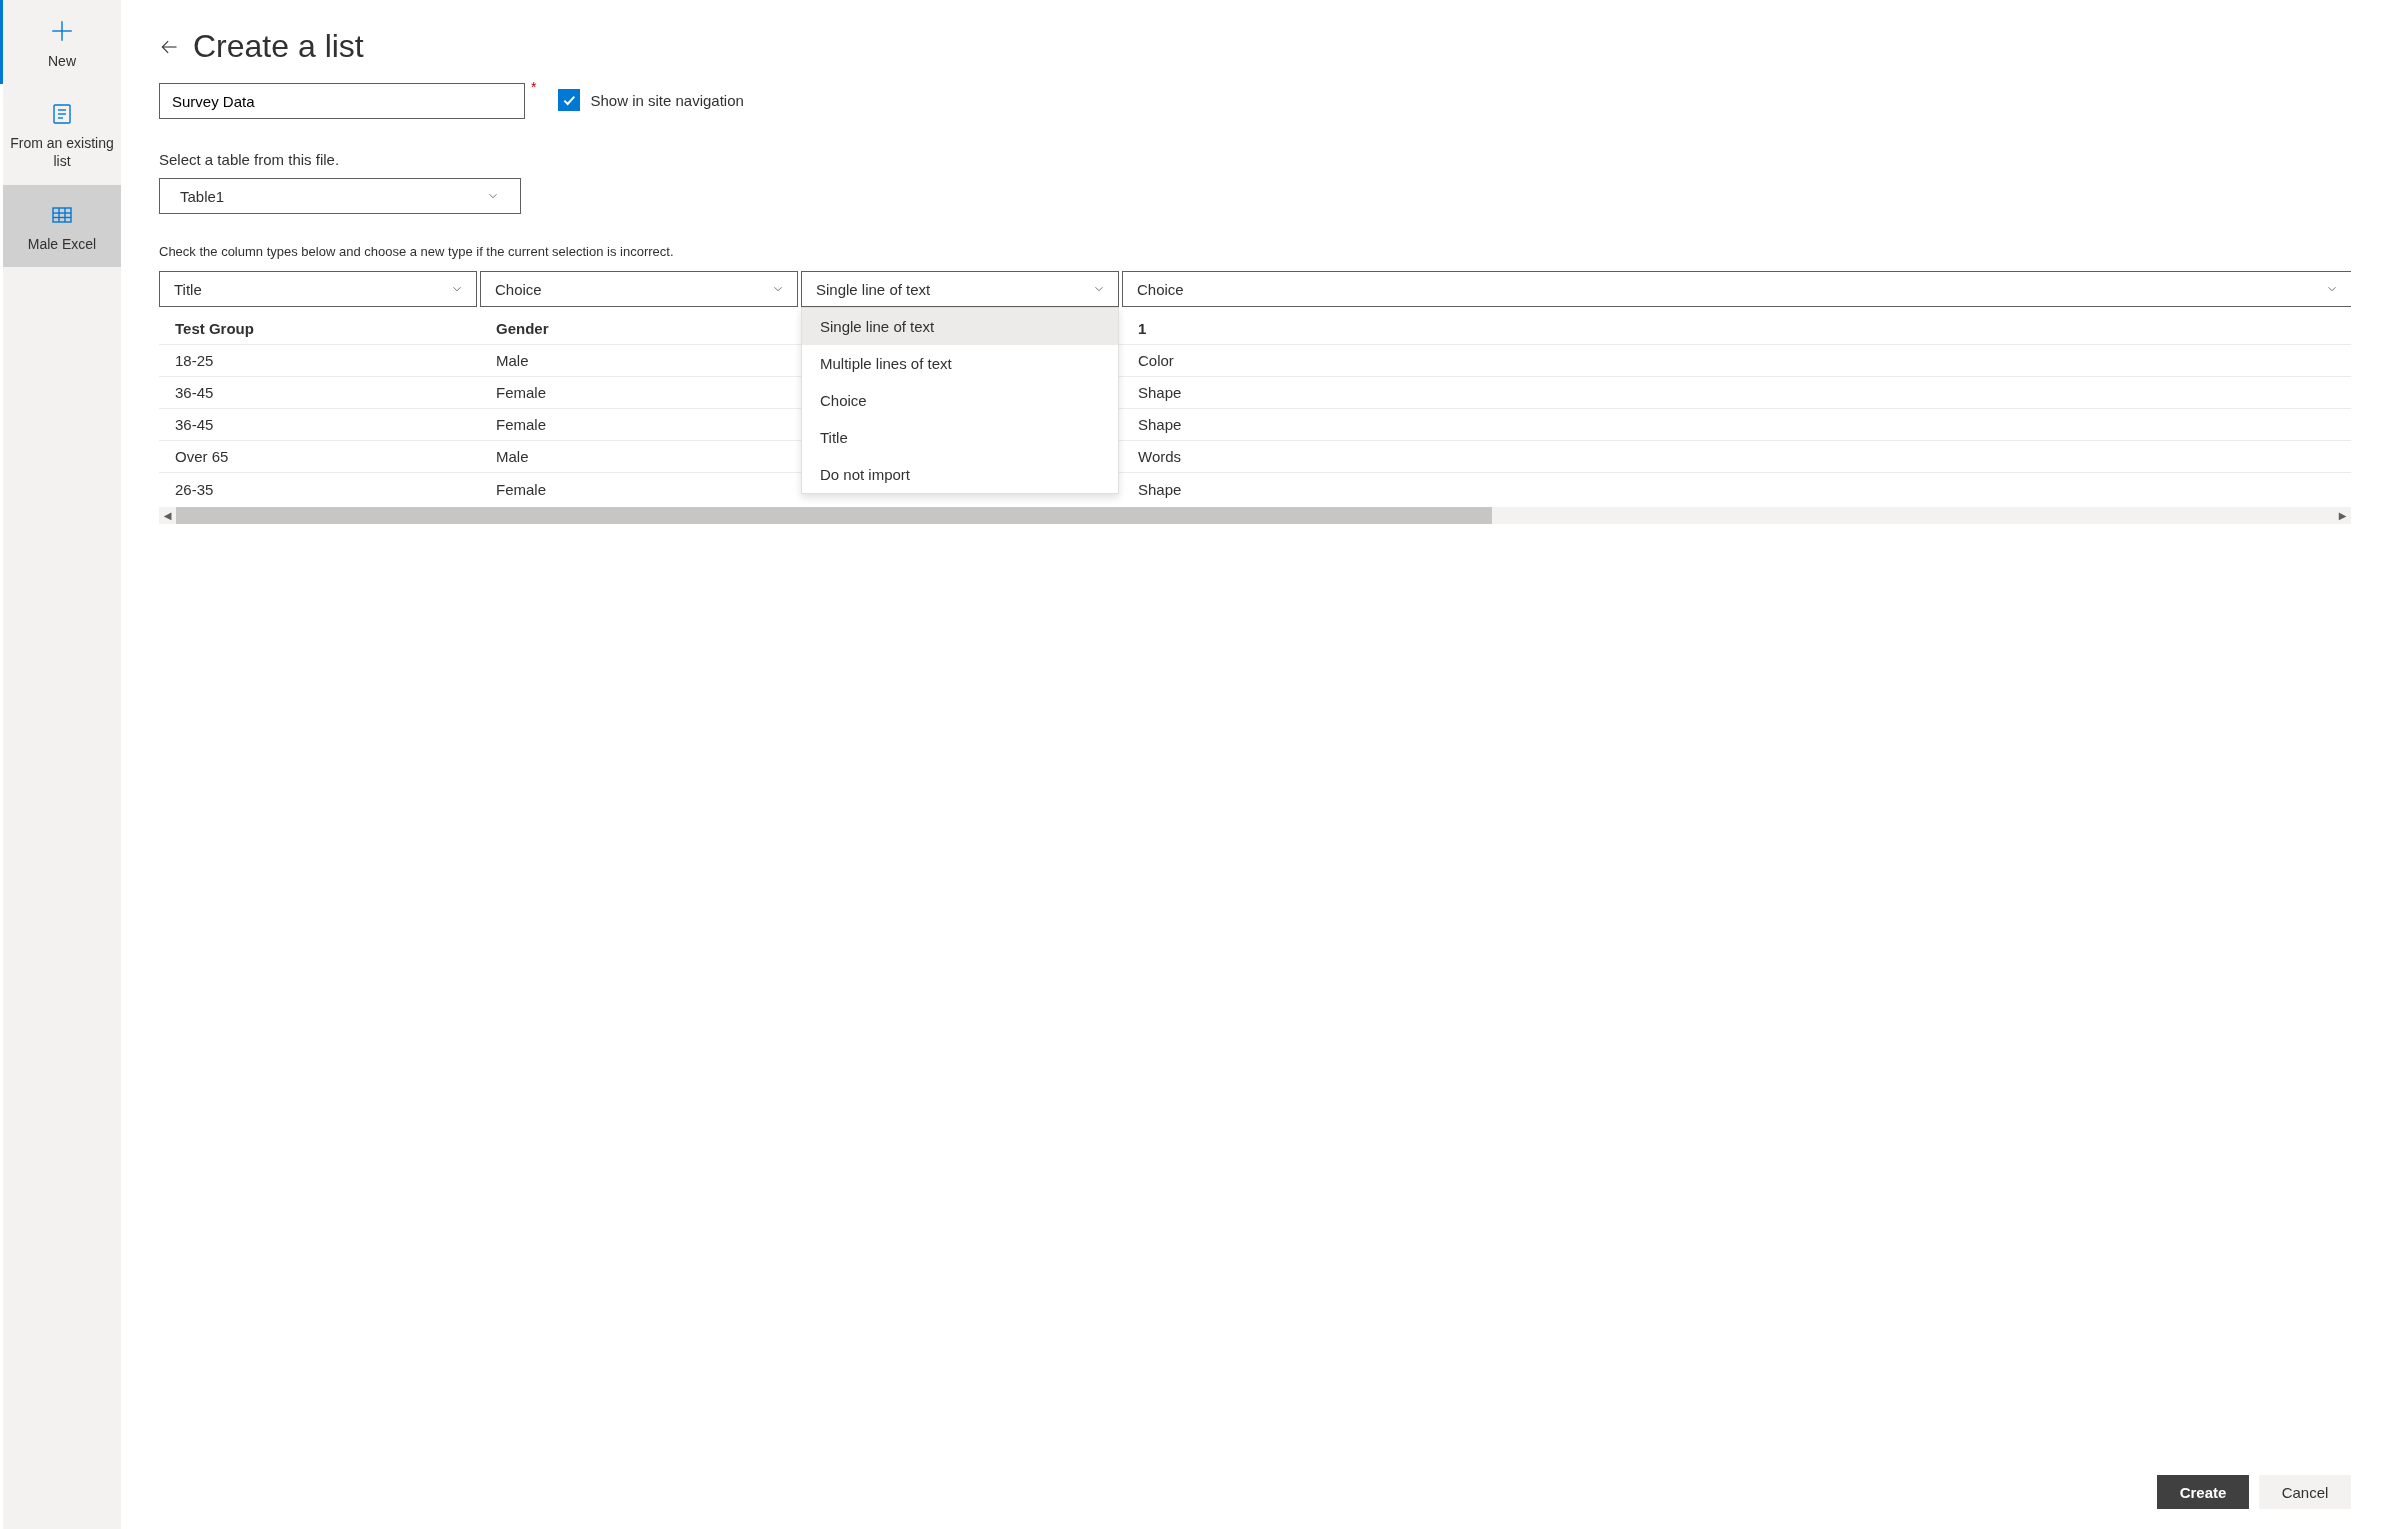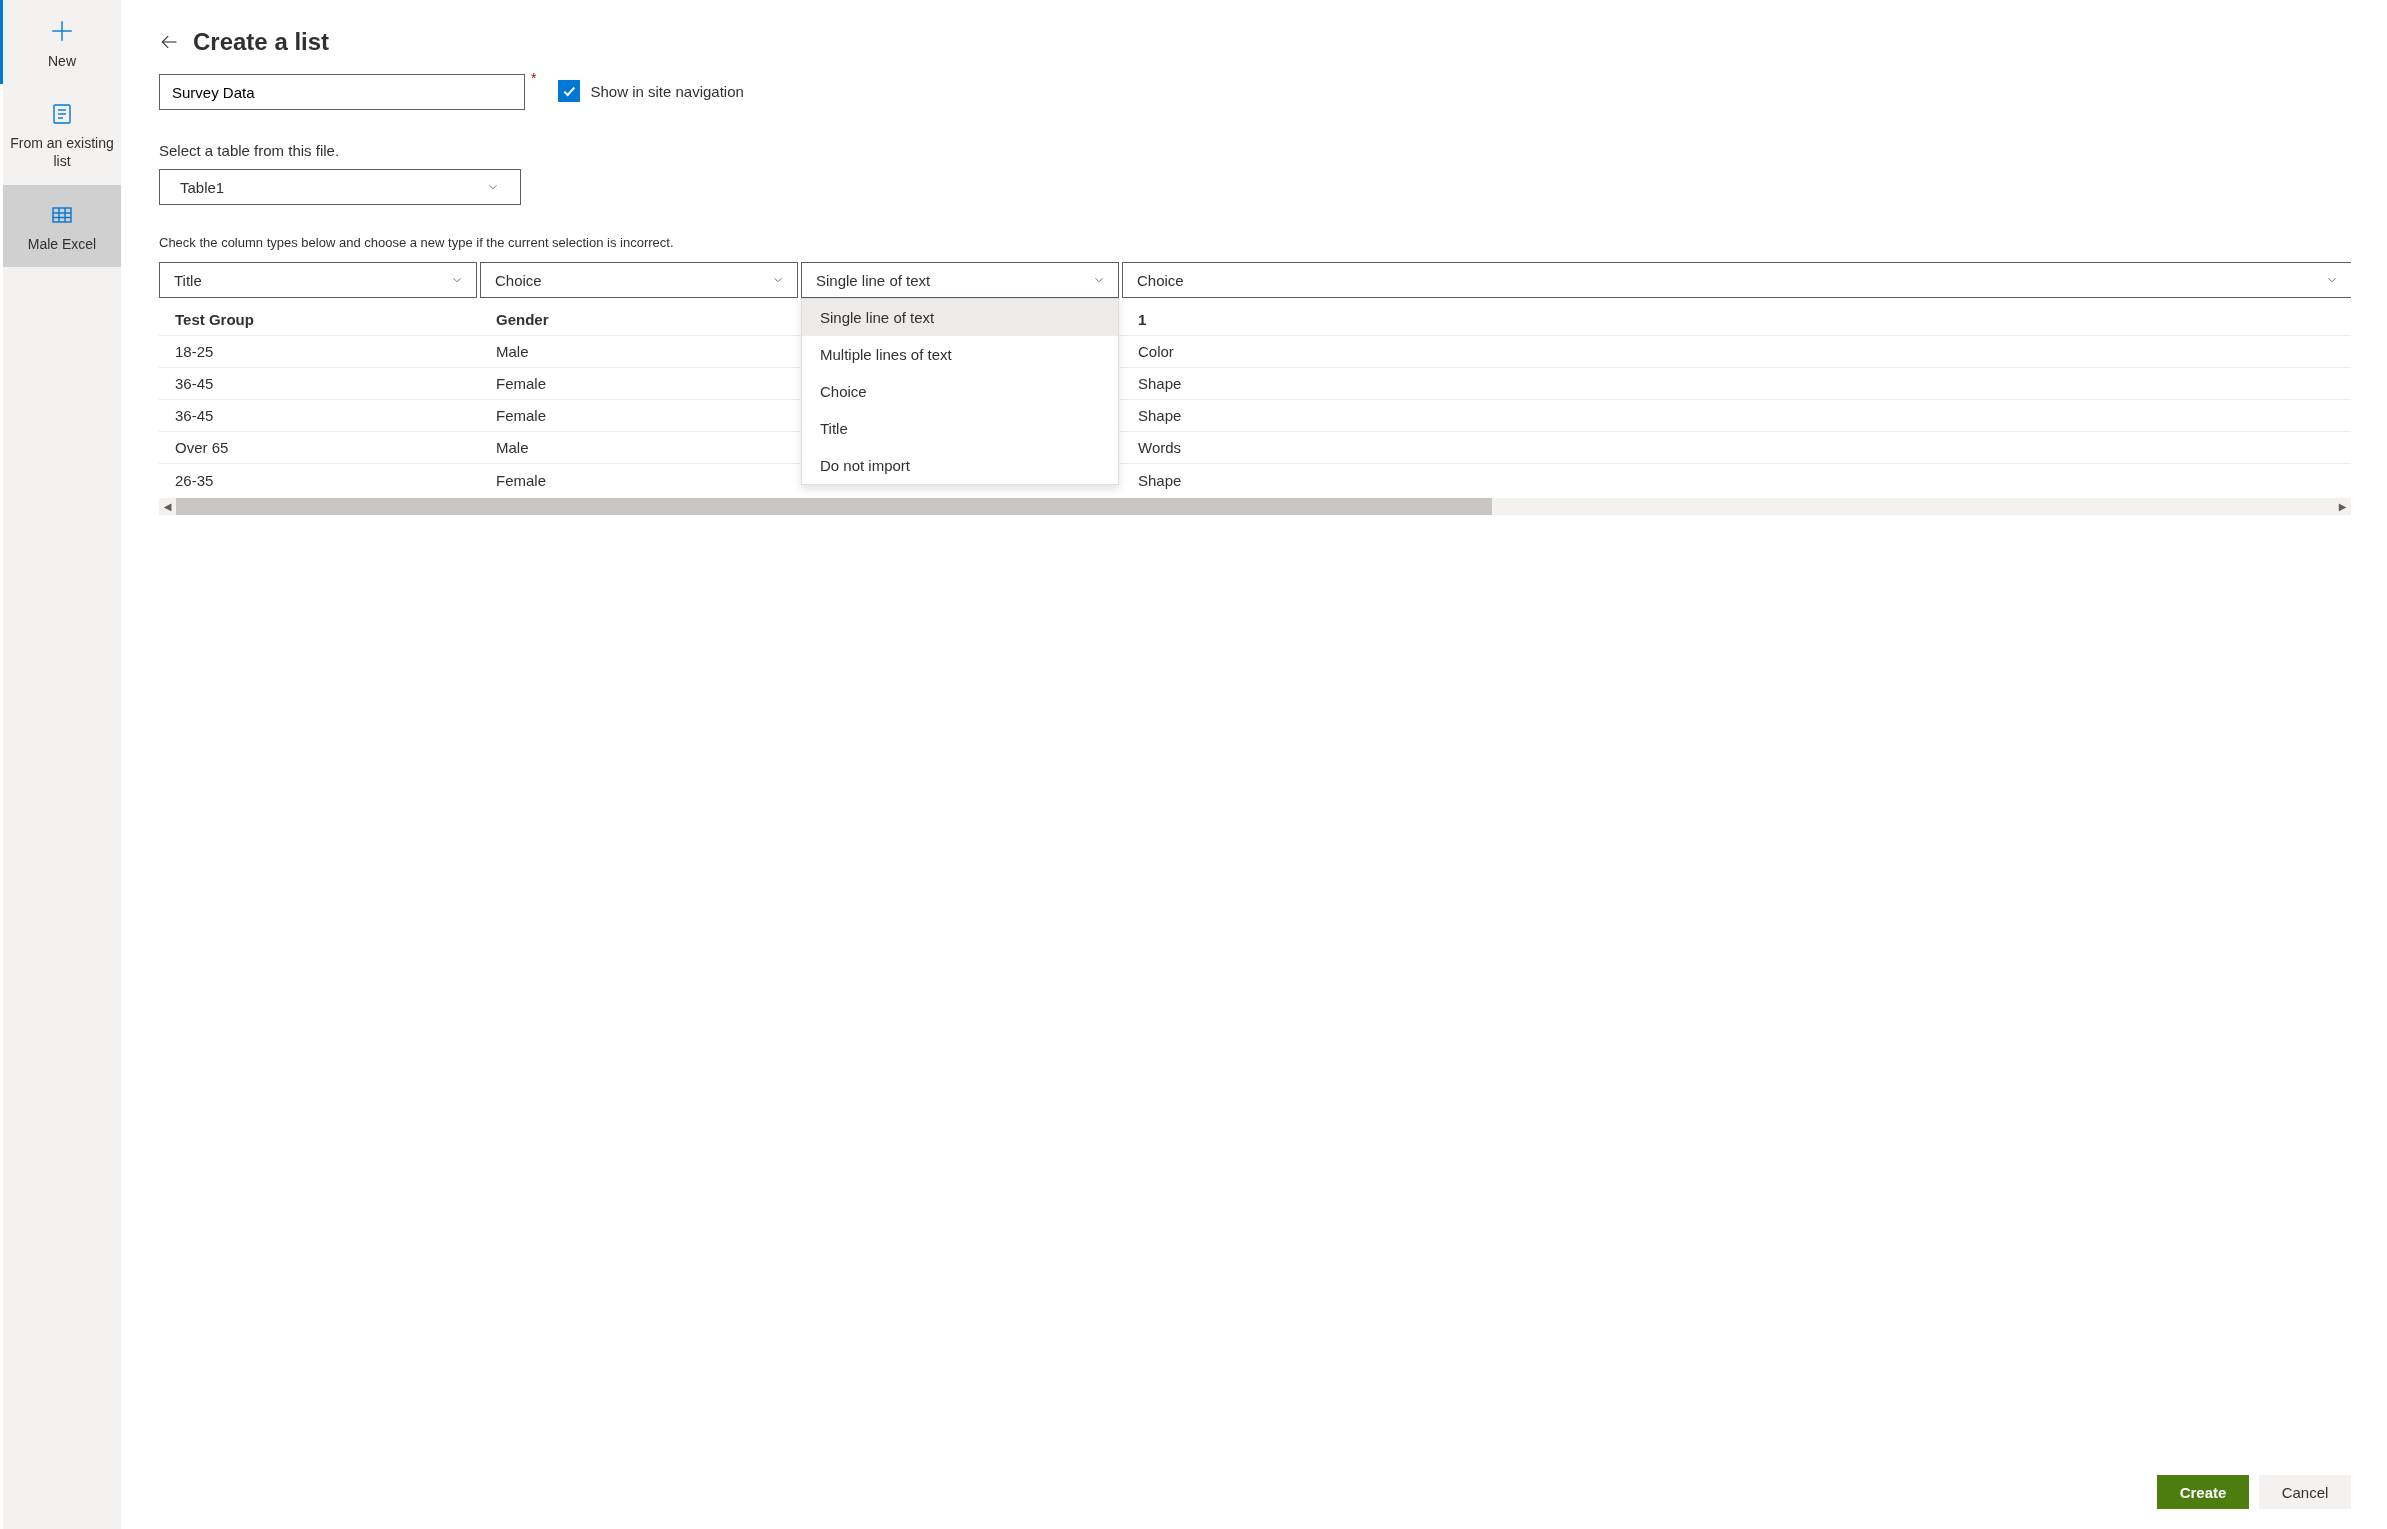--- a/index.html
+++ b/index.html
@@ -62,22 +62,22 @@
     gap: 14px;
     margin-bottom: 18px;
   }
   .back-btn {
     width: 20px; height: 20px;
     color:#323130;
     cursor:pointer;
   }
   .back-btn svg { display:block; }
   .page-title {
-    font-size: 24px;
-    font-weight: 700;
+    font-size: 32px;
+    font-weight: 400;
   }
   .name-row {
     display:flex;
     align-items:flex-start;
     gap: 6px;
     margin-bottom: 32px;
   }
   .name-input {
     width: 366px;
     height: 36px;
@@ -229,21 +229,21 @@
   .btn {
     height: 34px;
     min-width: 92px;
     padding: 0 18px;
     font-size:15px;
     font-family:inherit;
     border:0;
     cursor:pointer;
     font-weight:600;
   }
-  .btn-primary { background:#4d7c0f; color:#fff; }
+  .btn-primary { background:#404040; color:#fff; }
   .btn-secondary { background:#f3f2f1; color:#323130; font-weight:400; }
 </style>
 </head>
 <body>
 
 <div class="app">
 
   <div class="sidebar">
     <div class="sidebar-item first">
       <span class="sidebar-icon">

